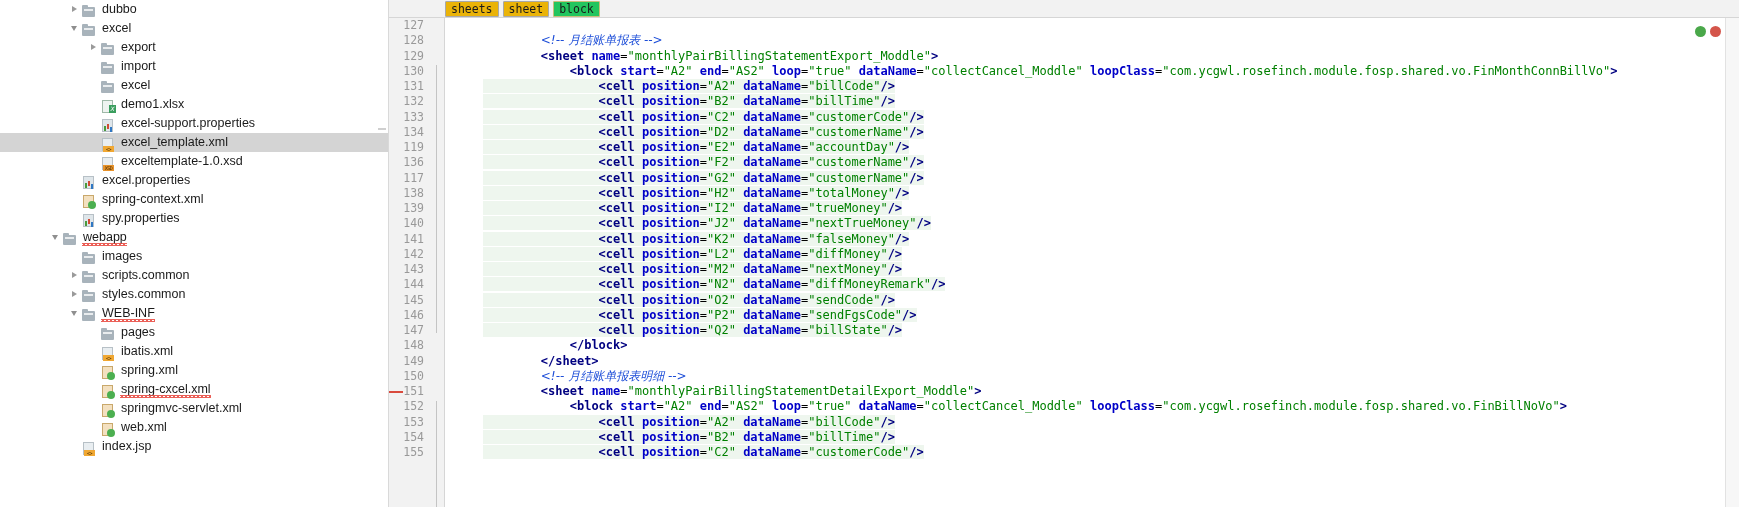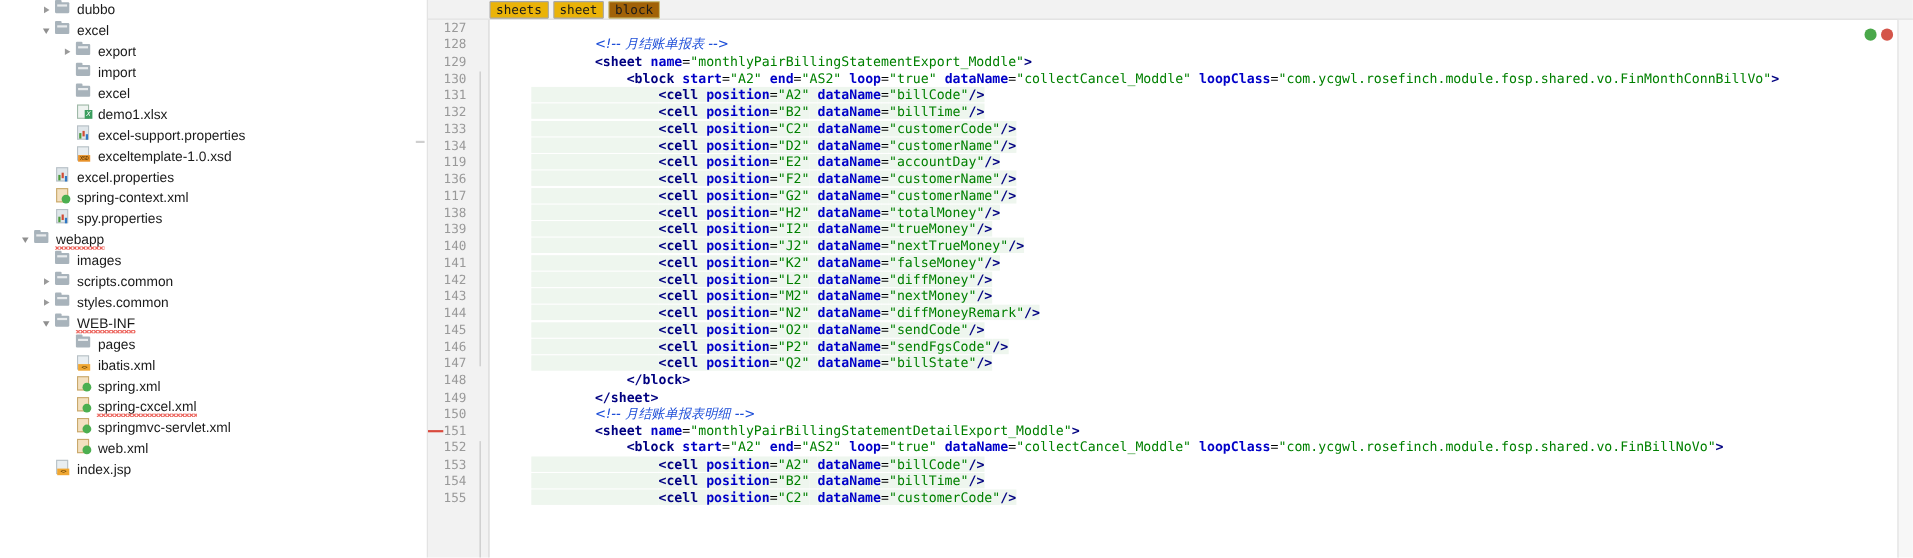--- a/index.html
+++ b/index.html
@@ -28,25 +28,26 @@
     height: 507px;
     background: #ffffff;
     overflow: hidden;
     flex: 0 0 389px;
   }
   .tree-row {
     position: relative;
     height: 19px;
     line-height: 19px;
     display: flex;
-    align-items: flex-start;
+    align-items: flex-end;
     white-space: nowrap;
     font-family: "Liberation Sans", sans-serif;
     font-size: 12.5px;
     color: #1a1a1a;
+    padding-left: 32px;
   }
   .tree-row.selected {
     background: #d4d4d4;
   }
   .arrow {
     width: 11px;
     height: 19px;
     flex: 0 0 11px;
     position: relative;
   }
@@ -233,21 +234,21 @@
     line-height: 14px;
     color: #1a1a1a;
     background: #eab308;
     border: 1px solid #a8a8a8;
     padding: 0 5px;
     margin-right: 4px;
     border-radius: 1px;
     white-space: nowrap;
   }
   .crumb.active {
-    background: #a16207;
+    background: #22c55e;
     border-color: #c9bd7a;
   }
 
   .code-area {
     position: relative;
     height: 489px;
     display: flex;
     background: #ffffff;
   }
   .gutter {
@@ -397,20 +398,28 @@
           </span>
           <span class="tree-label">demo1.xlsx</span>
         </div>
         <div class="tree-row">
           <span style="width: 57px; flex: 0 0 57px;"></span>
           <span class="arrow "></span>
           <span class="ficon props">
             <i></i>
           </span>
           <span class="tree-label">excel-support.properties</span>
+        </div>
+        <div class="tree-row selected">
+          <span style="width: 57px; flex: 0 0 57px;"></span>
+          <span class="arrow "></span>
+          <span class="ficon file">
+            <span class="badge">&lt;&gt;</span>
+          </span>
+          <span class="tree-label">excel_template.xml</span>
         </div>
         <div class="tree-row">
           <span style="width: 57px; flex: 0 0 57px;"></span>
           <span class="arrow "></span>
           <span class="ficon file">
             <span class="badge xsd">XSD</span>
           </span>
           <span class="tree-label">exceltemplate-1.0.xsd</span>
         </div>
         <div class="tree-row">

